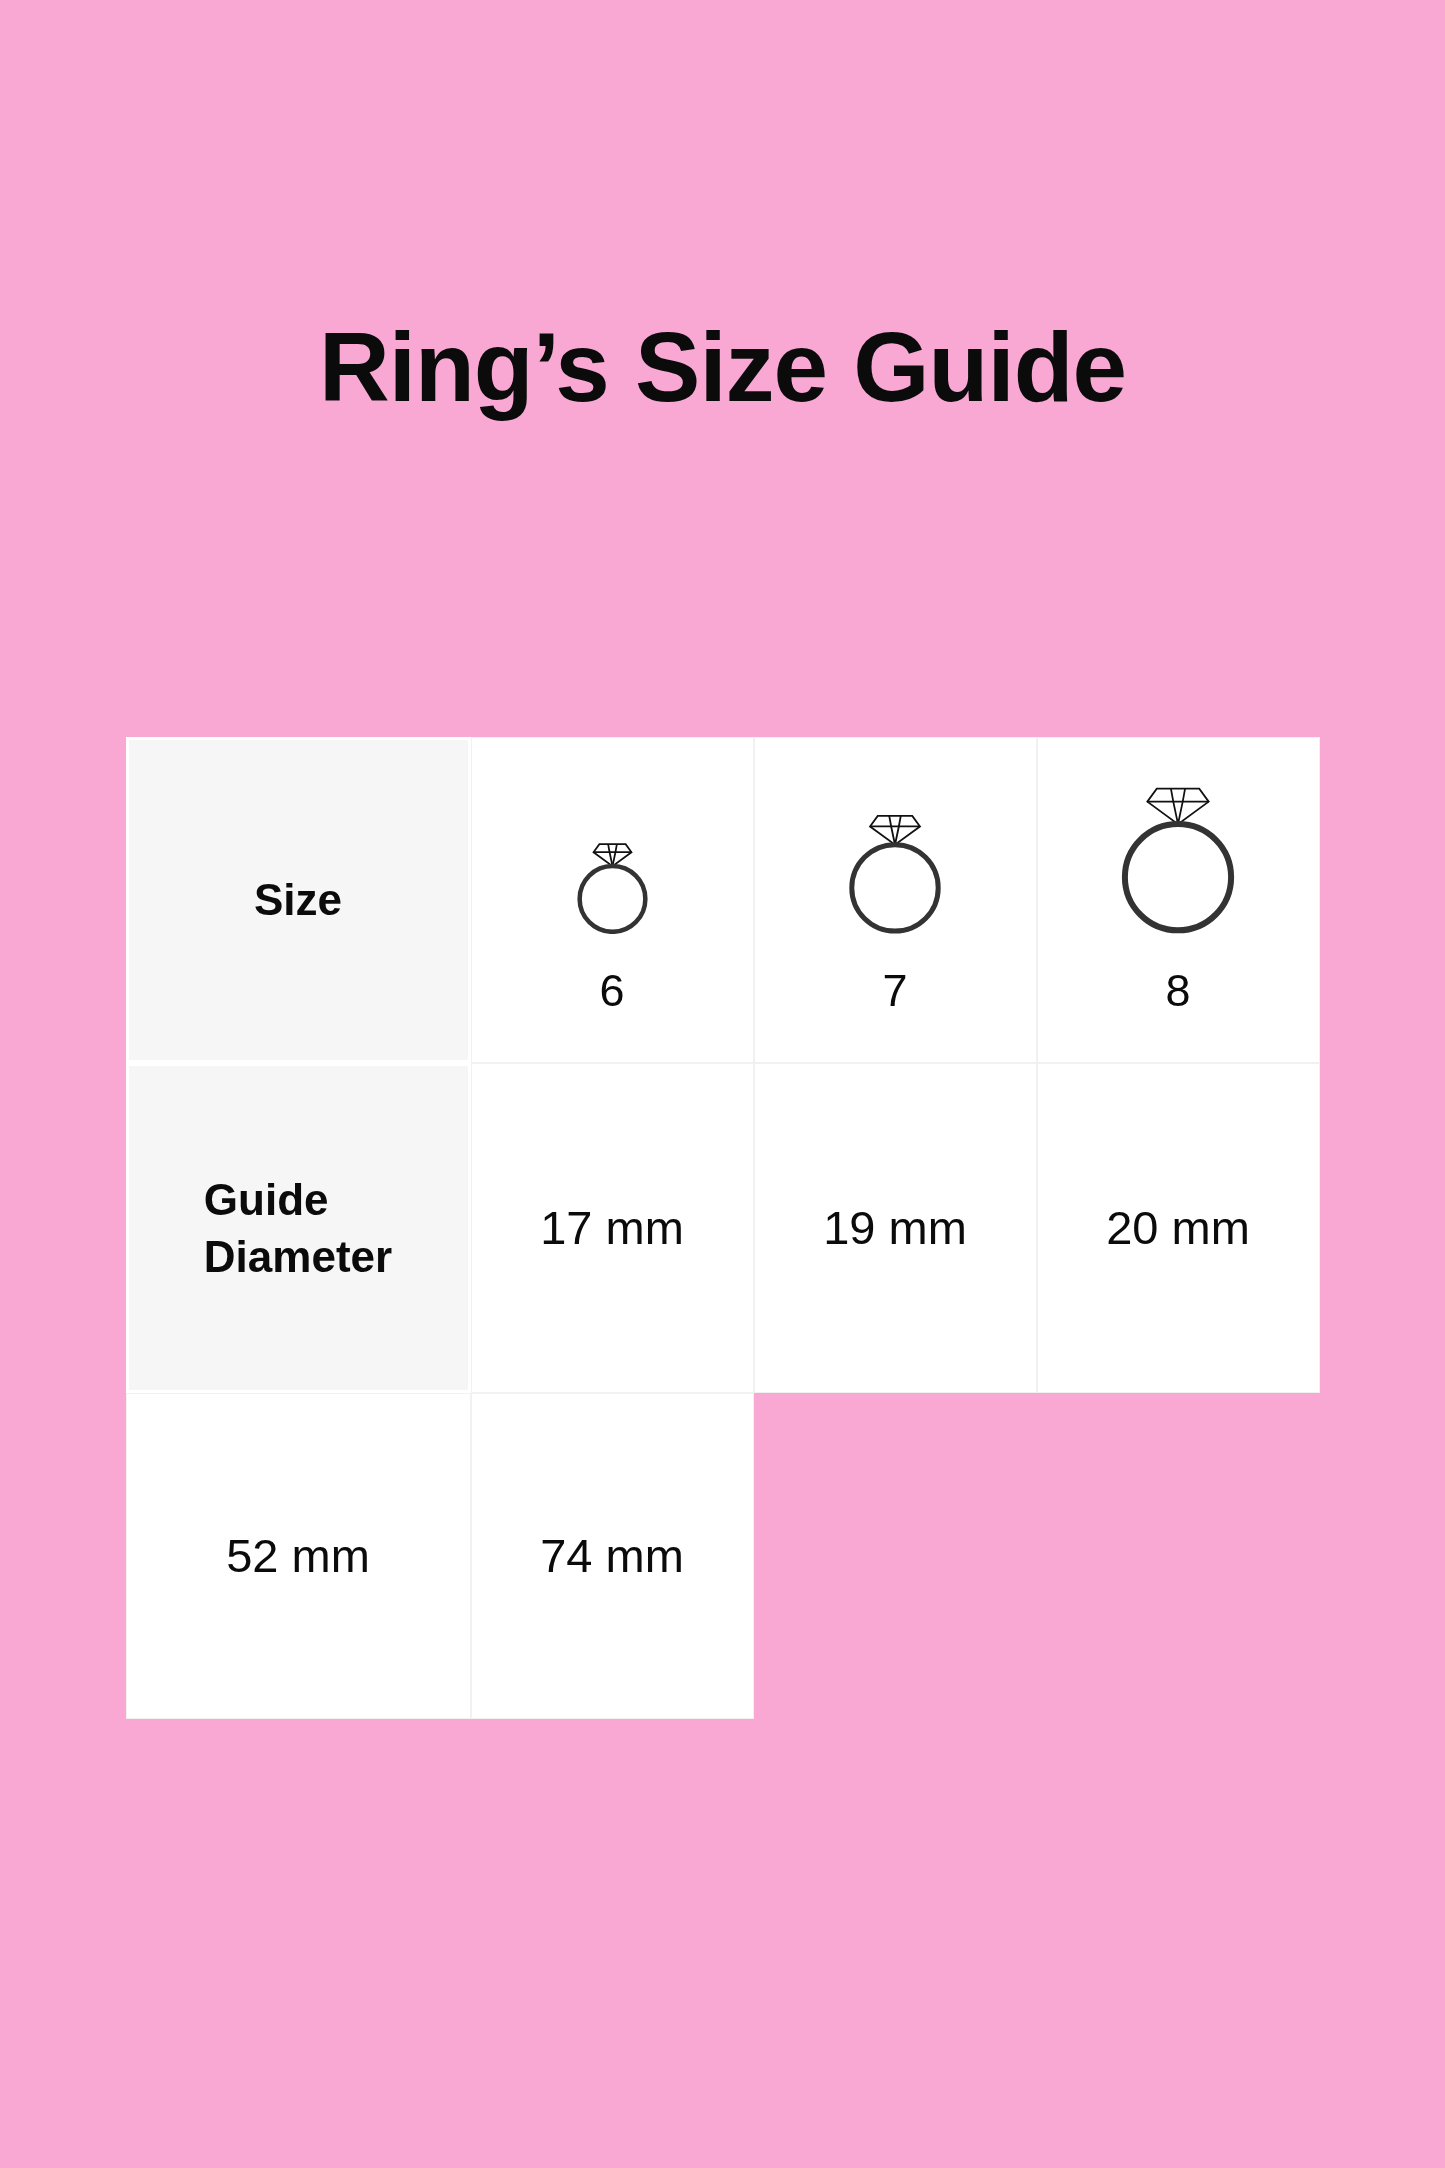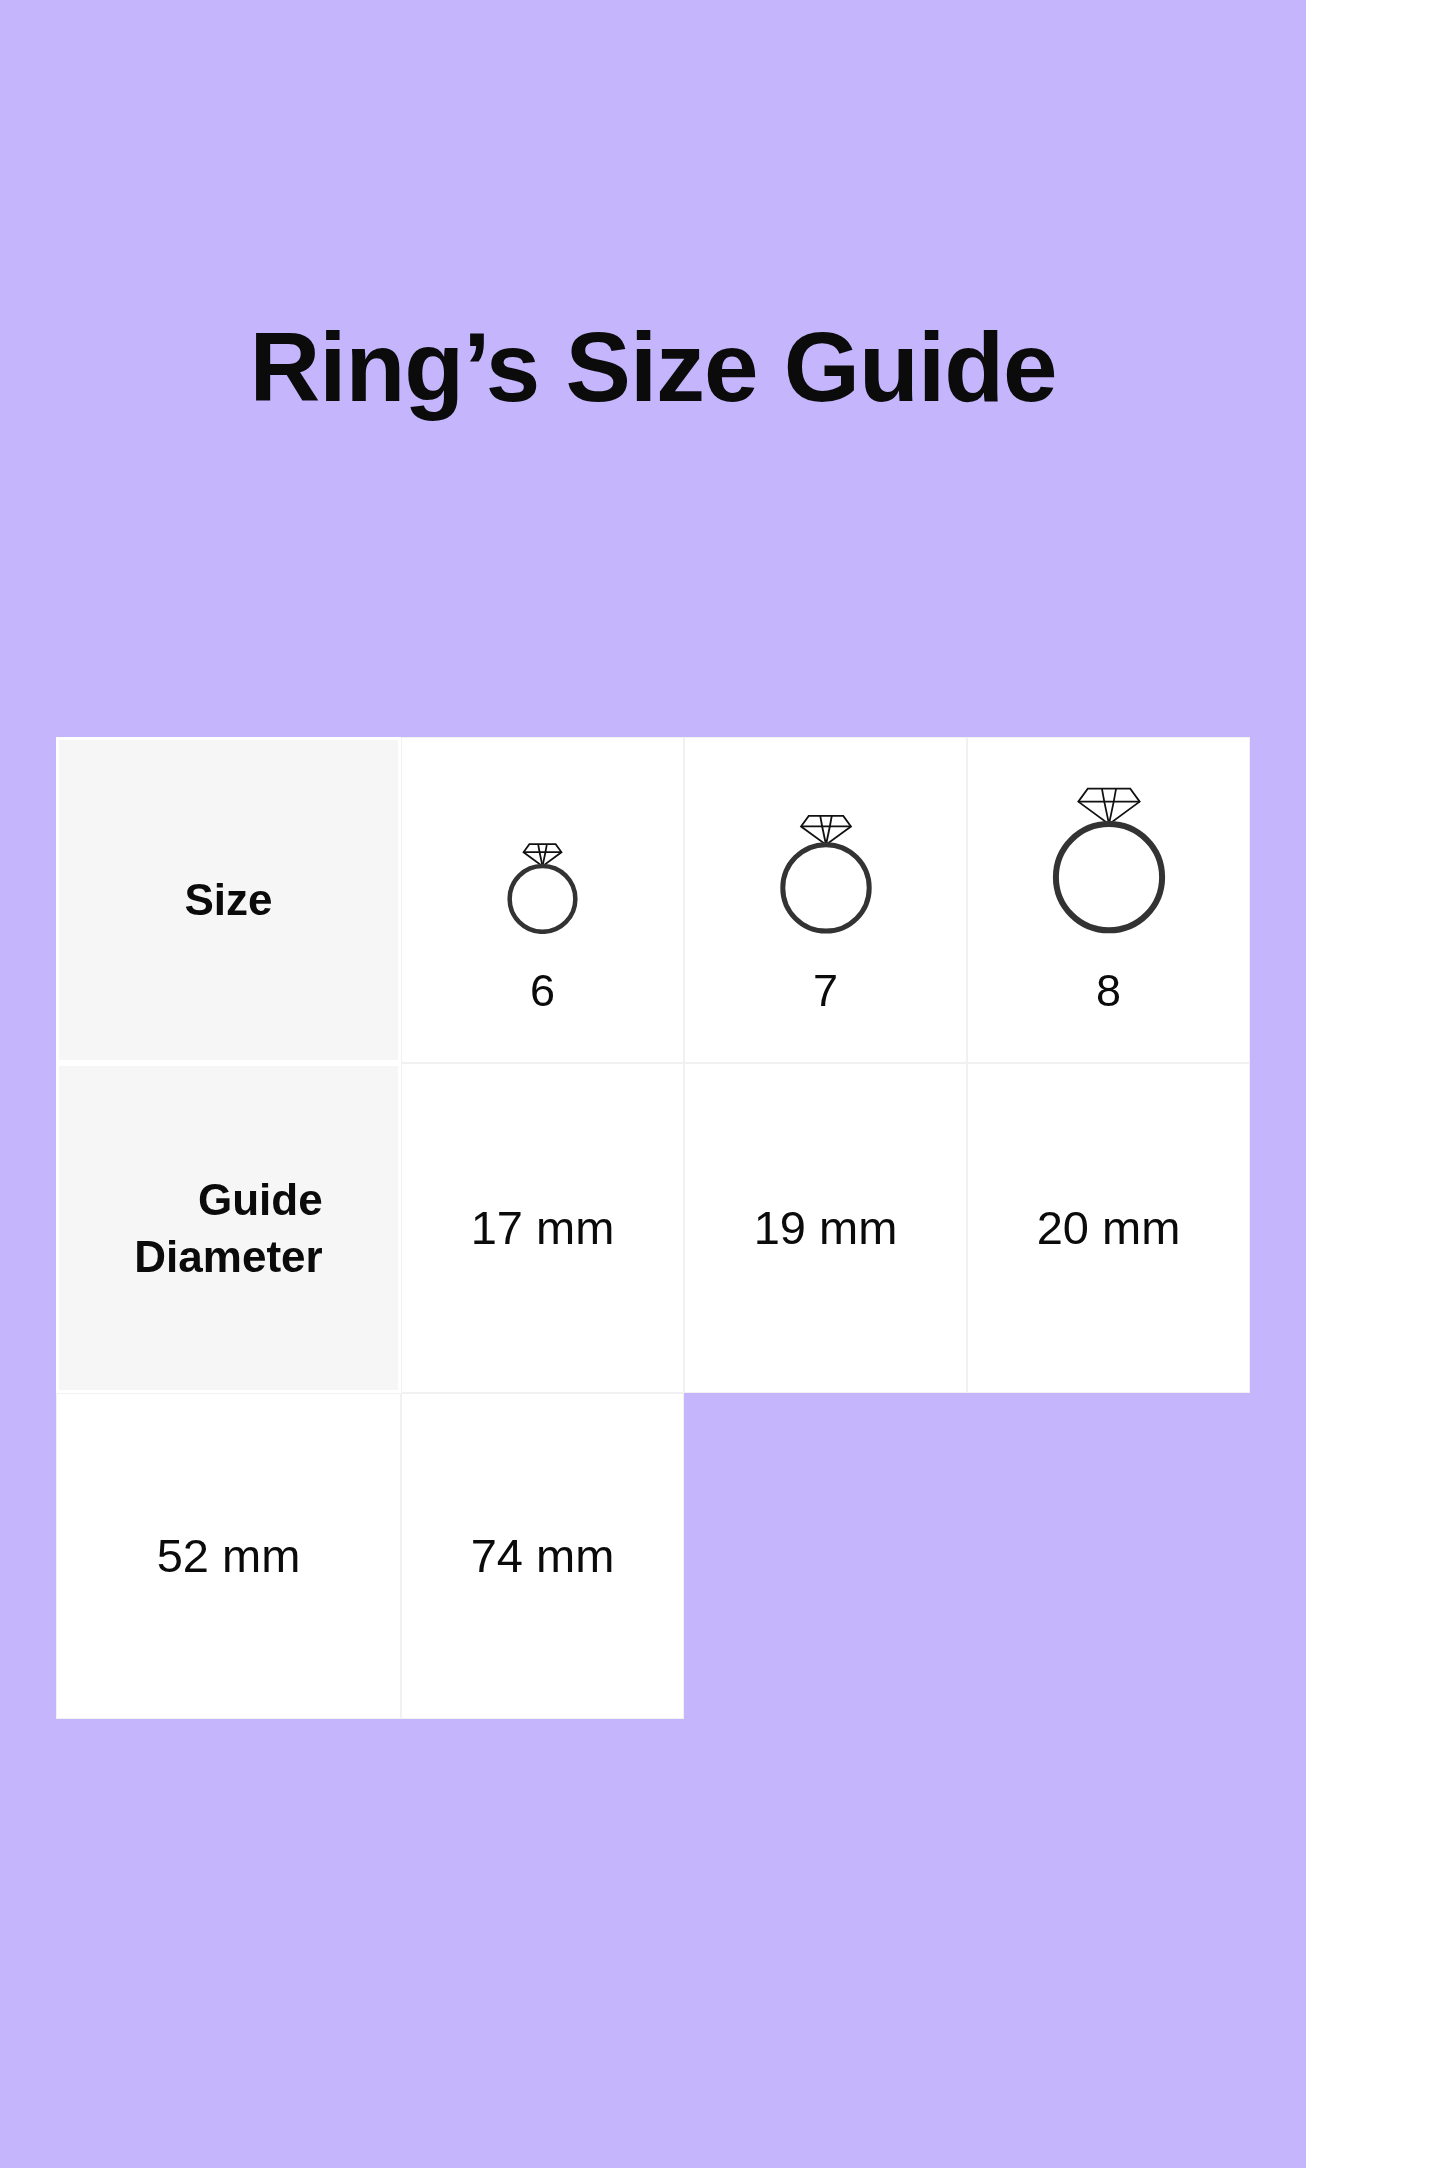--- a/index.html
+++ b/index.html
@@ -1,18 +1,18 @@
 <!DOCTYPE html>
 <html><head>
 <meta charset="utf-8">
 <style>
   * { margin:0; padding:0; box-sizing:border-box; }
   html,body { background:#ffffff; }
   .page {
-    width:1306px; height:2168px; background:#c4b5fd;
+    width:1445px; height:2168px; background:#f9a8d4;
     font-family:"Liberation Sans","DejaVu Sans",sans-serif;
     color:#0b0b0b; overflow:hidden;
   }
   .title {
     padding-top:316px;
     text-align:center;
     font-size:98px;
     font-weight:700;
     letter-spacing:-1px;
     line-height:1.05;
@@ -31,21 +31,21 @@
   .label-cell {
     background:#f6f6f6;
     border:3px solid #ffffff;
     font-weight:700;
     font-size:44px;
     line-height:1.3;
   }
   .label-cell .label-text {
     display:inline-block;
     inline-size:min-content;
-    text-align:right;
+    text-align:left;
   }
   .value-cell {
     background:#ffffff;
     border:1.5px solid #f1f1f1;
     font-size:47px;
     font-weight:400;
   }
   .ring-cell {
     background:#ffffff;
     border:1.5px solid #f1f1f1;

